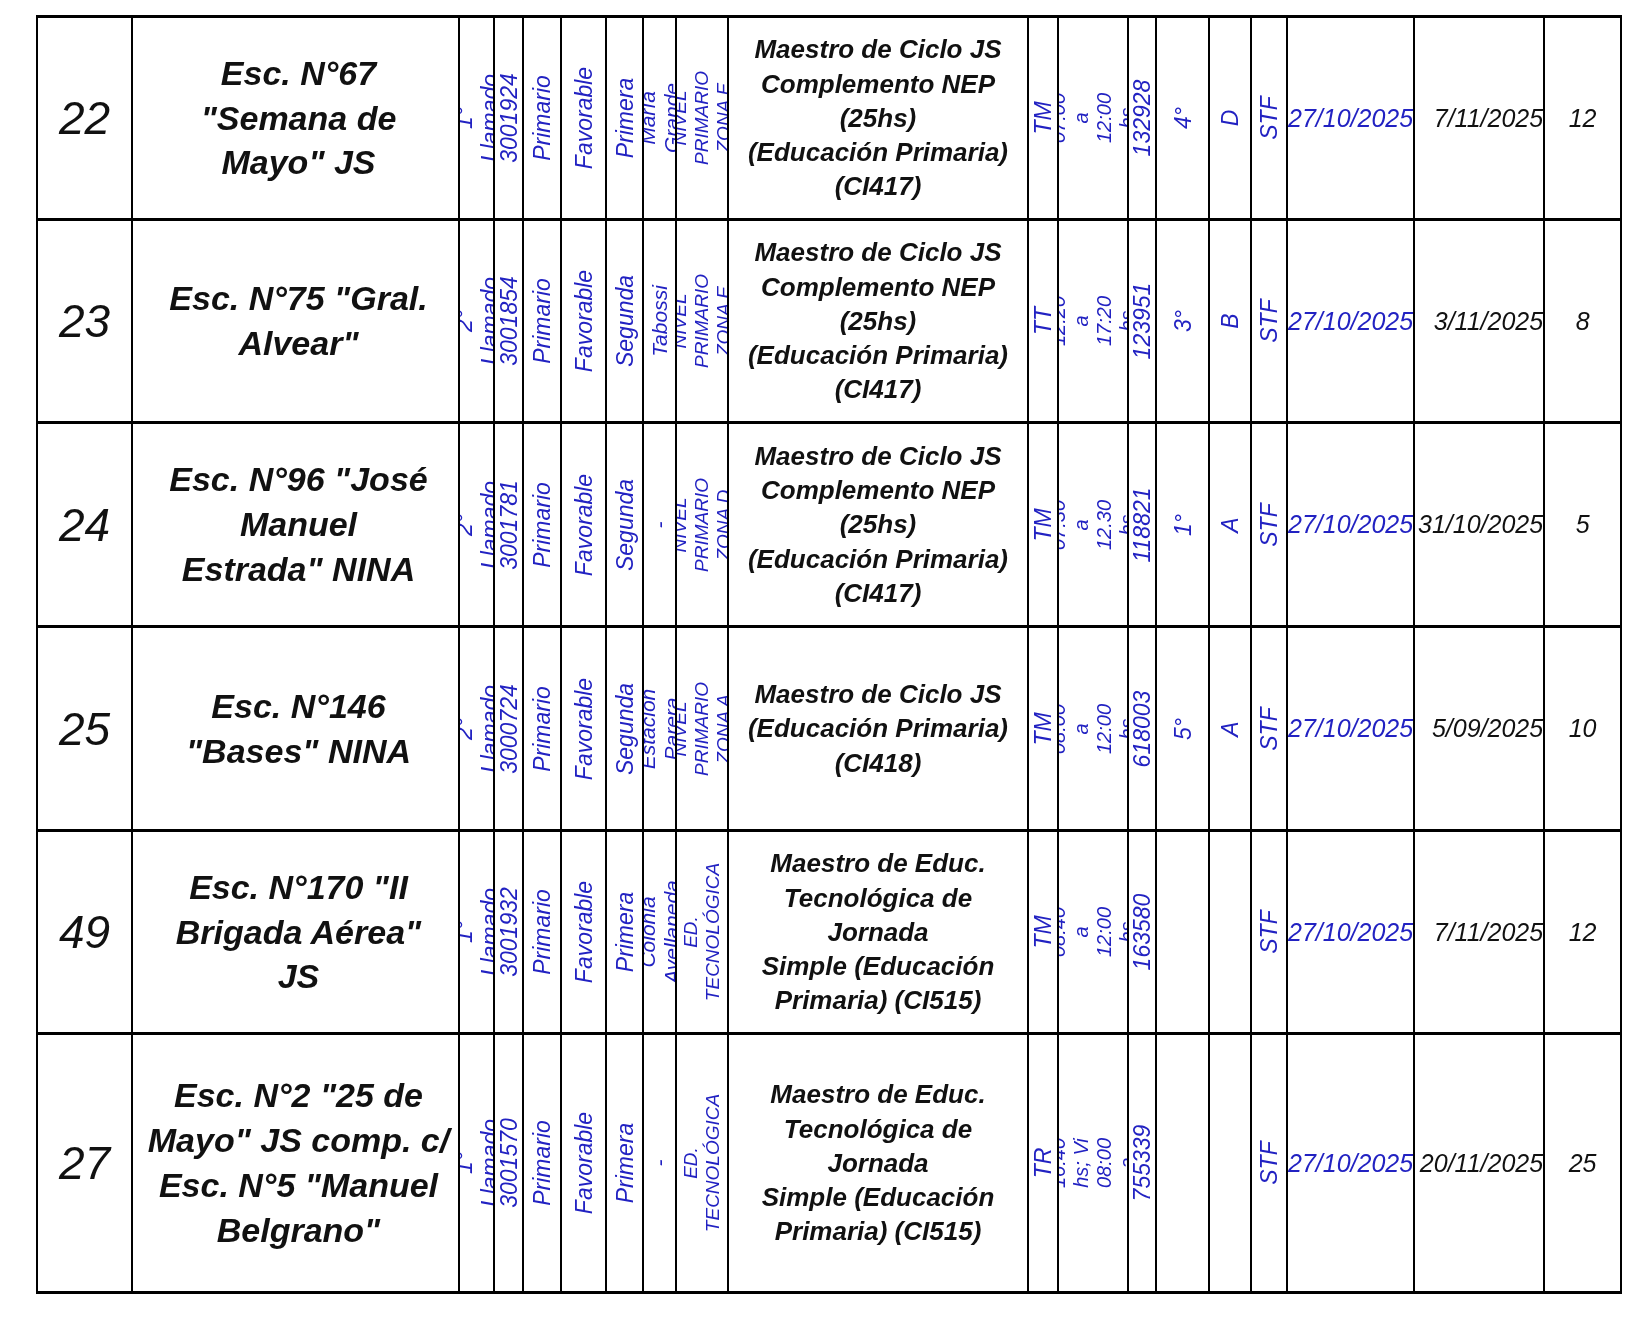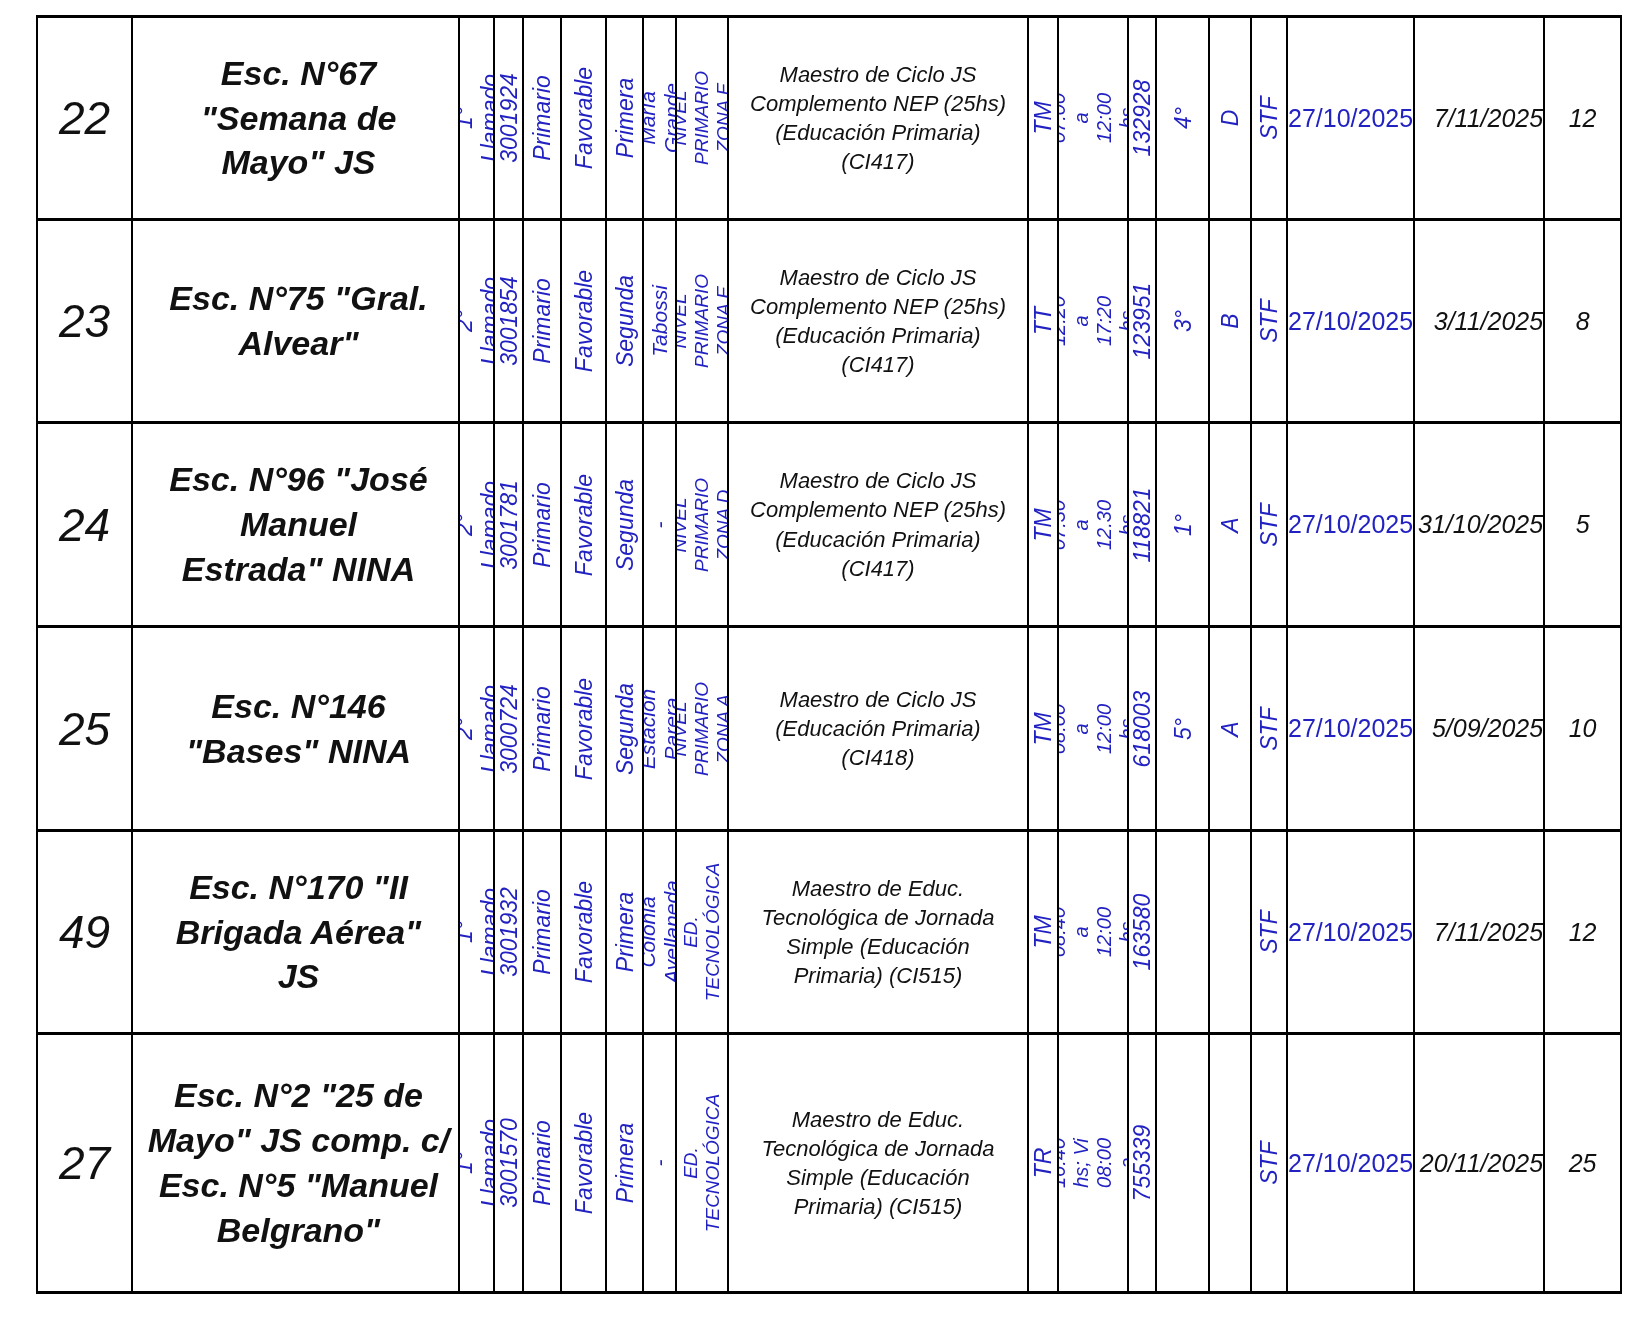--- a/index.html
+++ b/index.html
@@ -39,31 +39,32 @@
     font-weight: bold;
     font-style: italic;
     color: #111;
     text-align: center;
     padding-left: 12px !important;
     padding-right: 6px !important;
     white-space: pre-line;
     line-height: 1.32;
   }
   .c-cargo {
-    font-size: 22px;
-    font-weight: normal;
+    font-size: 26px;
+    font-weight: bold;
     font-style: italic;
     color: #111;
     text-align: center;
     white-space: pre-line;
     line-height: 1.32;
     padding: 1px 8px !important;
   }
   .c-date1 {
     font-size: 25px;
+    font-style: italic;
     color: #2222c2;
     text-align: right;
   }
   .c-date2 {
     font-size: 25px;
     font-style: italic;
     color: #111;
     text-align: right;
   }
   .c-days {

